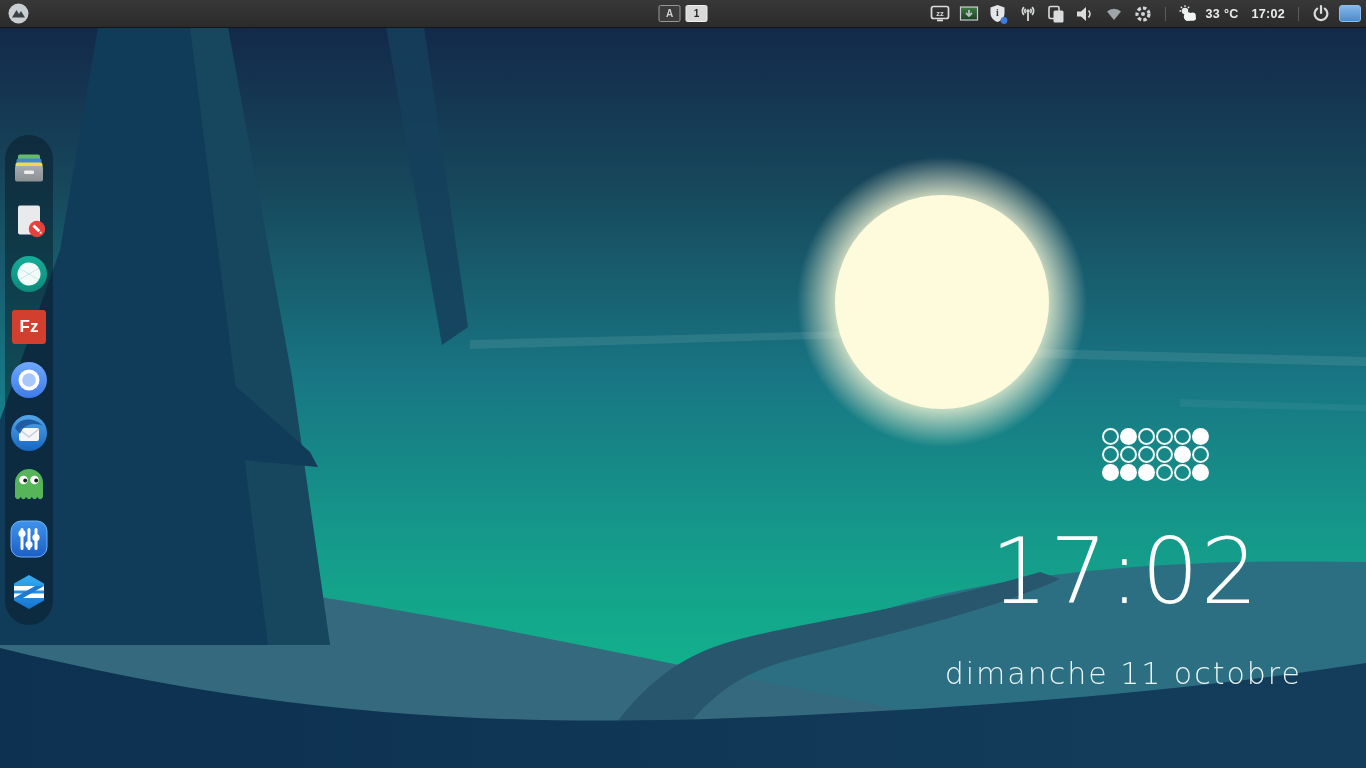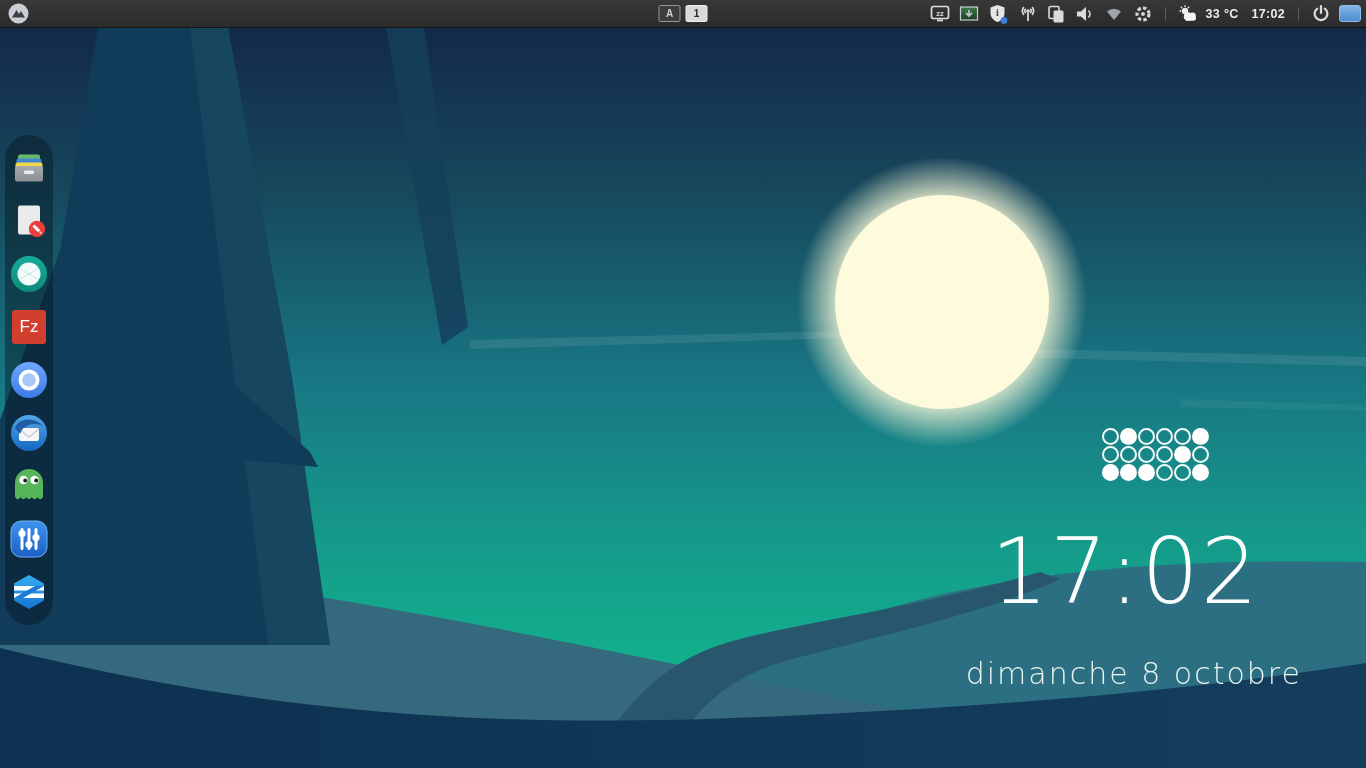--- a/index.html
+++ b/index.html
@@ -31,21 +31,21 @@
     background:linear-gradient(180deg,#13294a 0%,#17485c 22%,#187784 48%,#15988a 68%,#12b08c 86%,#12b18c 100%);}
   .wallpaper svg{position:absolute;inset:0;}
 
   
   .dock{position:absolute;left:5px;top:135px;width:48px;height:490px;z-index:50;
         background:rgba(7,22,34,.45);border-radius:24px;
         display:flex;flex-direction:column;align-items:center;
         padding:13px 0;box-sizing:border-box;gap:13px;}
   .dock-item{width:40px;height:40px;display:flex;align-items:center;justify-content:center;position:relative;}
   .fz-label{position:absolute;inset:0;display:flex;align-items:center;justify-content:center;
-            color:#fff;font-weight:normal;font-size:17px;font-family:"Liberation Sans",sans-serif;}
+            color:#fff;font-weight:bold;font-size:17px;font-family:"Liberation Sans",sans-serif;}
 
   
   .binary-clock{position:absolute;left:1102px;top:428px;z-index:30;
                 display:flex;flex-direction:column;gap:1px;}
   .bc-row{display:flex;gap:1px;}
   .bc-dot{width:13px;height:13px;border:2.2px solid rgba(255,255,255,.95);border-radius:50%;box-sizing:content-box;}
   .bc-dot.on{background:#fff;}
   .big-clock{position:absolute;top:527px;right:106px;z-index:30;
              font-family:"DejaVu Sans","Liberation Sans",sans-serif;
              font-weight:200;font-size:90px;line-height:1;color:#fcfefd;letter-spacing:2px;}
@@ -350,15 +350,15 @@
         <span class="bc-dot on"></span>
         <span class="bc-dot on"></span>
         <span class="bc-dot"></span>
         <span class="bc-dot"></span>
         <span class="bc-dot on"></span>
       </div>
     </div>
 
   <div class="big-clock">17:02</div>
 
-  <div class="date-line">dimanche 8 octobre</div>
+  <div class="date-line">dimanche 11 octobre</div>
 
 </div>
 
 </body></html>

